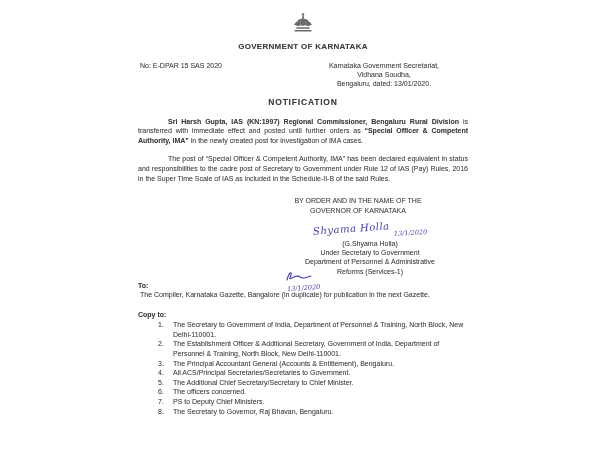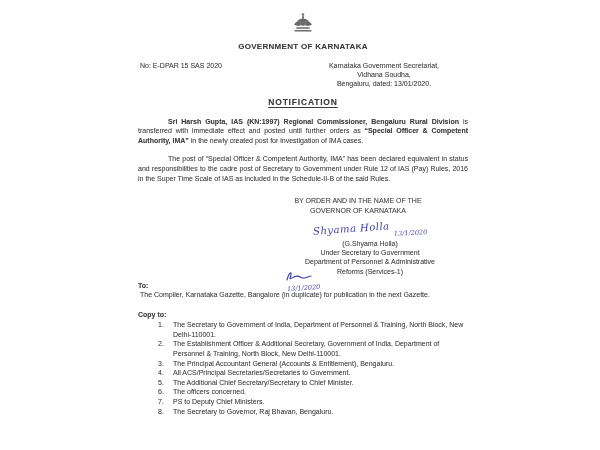--- a/index.html
+++ b/index.html
@@ -55,21 +55,20 @@
   .notif-heading-wrap {
     text-align: center;
     margin-top: 10px;
   }
   .notif-heading {
     display: inline-block;
     font-weight: bold;
     font-size: 8.5px;
     letter-spacing: 0.8px;
     color: #3c3c3c;
-    text-decoration: underline;
     text-underline-offset: 1.5px;
   }
   .para {
     margin: 0;
     margin-top: 9px;
     text-align: justify;
     text-indent: 30px;
     line-height: 9.6px;
   }
   .b { font-weight: bold; color: #3d3d3d; }

